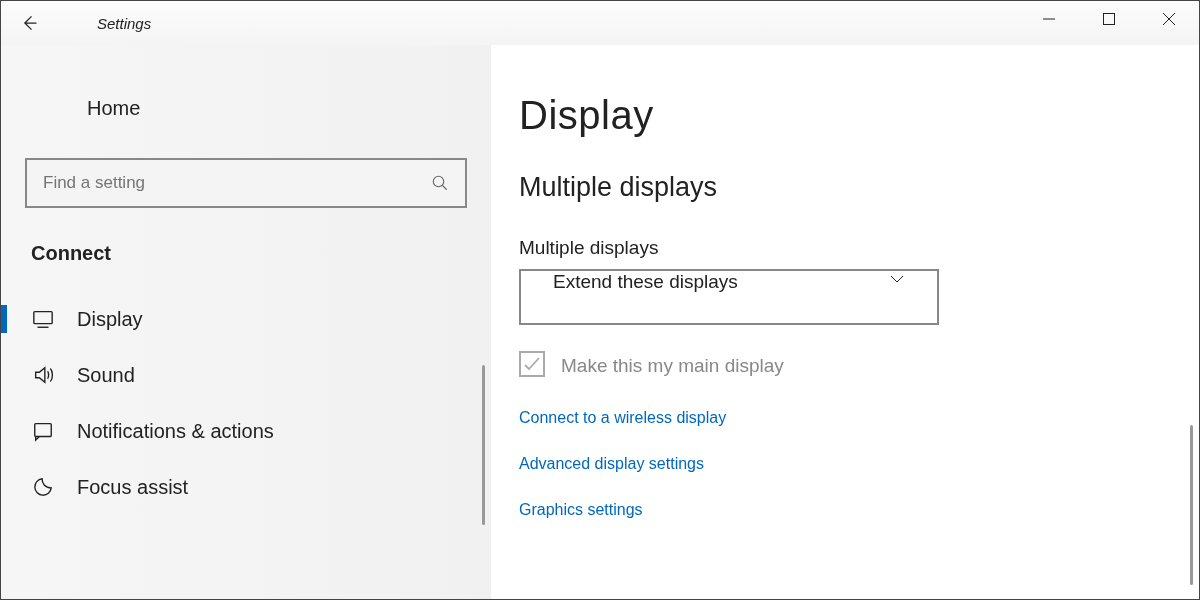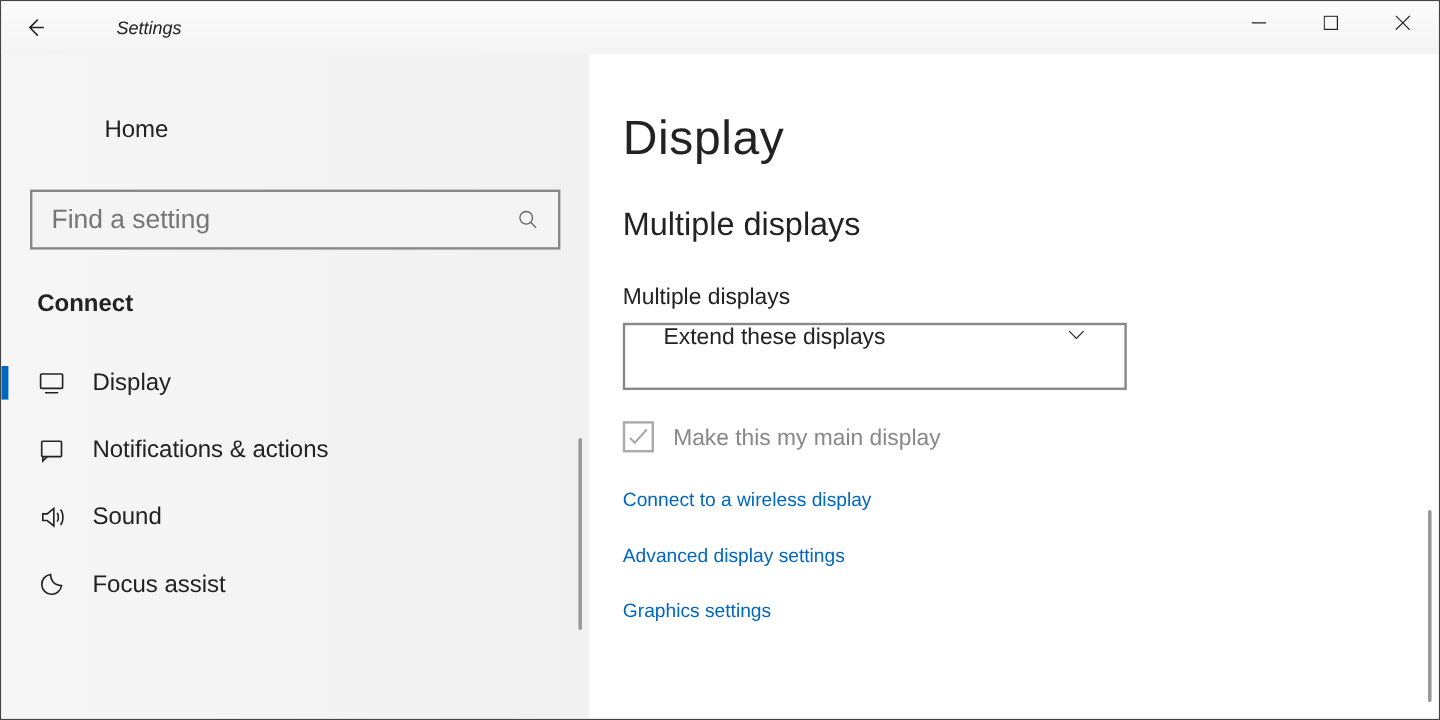--- a/index.html
+++ b/index.html
@@ -10,21 +10,21 @@
 .back-btn svg { width: 20px; height: 20px; }
 .title-text { font-size: 15px; color: #222; margin-left: 46px; font-weight: 400; font-style: italic; }
 .win-controls { position: absolute; right: 0; top: 0; display: flex; }
 .win-btn { width: 60px; height: 36px; display: flex; align-items: center; justify-content: center; }
 .win-btn svg { width: 12px; height: 12px; }
 .body-area { flex: 1; display: flex; overflow: hidden; }
 .sidebar { width: 490px; background: linear-gradient(to right, #f6f6f6, #f1f1f1); padding-top: 40px; position: relative; }
 .home-row { display: flex; align-items: center; padding: 12px 0 12px 30px; gap: 22px; margin-left: 34px; }
 .home-row .label { font-size: 20px; color: #222; }
 .search-box { margin: 26px 24px 0 24px; height: 50px; border: 2px solid #888; display: flex; align-items: center; padding: 0 16px; background: #f4f4f4; }
-.search-box input { flex: 1; border: none; background: transparent; font-size: 22px; color: #666; outline: none; }
+.search-box input { flex: 1; border: none; background: transparent; font-size: 17px; color: #666; outline: none; }
 .search-box .sicon { width: 18px; height: 18px; }
 .section-label { font-size: 20px; font-weight: 600; color: #222; margin: 34px 0 0 30px; }
 .nav-list { margin-top: 26px; position: relative; }
 .nav-item { display: flex; align-items: center; padding: 16px 0 16px 30px; gap: 22px; position: relative; }
 .nav-item .icon { width: 24px; height: 24px; display: flex; align-items: center; justify-content: center; }
 .nav-item .icon svg { width: 22px; height: 22px; }
 .nav-item .label { font-size: 20px; color: #222; }
 .nav-item.selected::before { content: ""; position: absolute; left: 0; top: 14px; bottom: 14px; width: 6px; background: #0067c0; }
 .sidebar-scroll-thumb { position: absolute; right: 6px; top: 320px; width: 3px; height: 160px; background: #999; border-radius: 2px; }
 .content { flex: 1; padding: 48px 0 0 28px; position: relative; background: #fff; }
@@ -100,34 +100,34 @@
             <svg viewBox="0 0 24 24" fill="none" stroke="#222" stroke-width="1.5">
                 <rect x="2" y="4" width="20" height="13" rx="1"></rect>
                 <line x1="6" y1="21" x2="18" y2="21"></line>
               </svg>
           </span>
           <span class="label">Display</span>
         </div>
         <div class="nav-item">
           <span class="icon">
             <svg viewBox="0 0 24 24" fill="none" stroke="#222" stroke-width="1.5">
+                <path d="M4 9v6h4l6 5V4l-6 5H4z"></path>
+                <path d="M17 8c1.5 1.5 1.5 6.5 0 8M20 5c3 3 3 11 0 14"></path>
+              </svg>
+          </span>
+          <span class="label">Sound</span>
+        </div>
+        <div class="nav-item">
+          <span class="icon">
+            <svg viewBox="0 0 24 24" fill="none" stroke="#222" stroke-width="1.5">
                 <rect x="3" y="4" width="18" height="14" rx="1"></rect>
                 <path d="M8 18l-4 4v-4"></path>
               </svg>
           </span>
           <span class="label">Notifications &amp; actions</span>
-        </div>
-        <div class="nav-item">
-          <span class="icon">
-            <svg viewBox="0 0 24 24" fill="none" stroke="#222" stroke-width="1.5">
-                <path d="M4 9v6h4l6 5V4l-6 5H4z"></path>
-                <path d="M17 8c1.5 1.5 1.5 6.5 0 8M20 5c3 3 3 11 0 14"></path>
-              </svg>
-          </span>
-          <span class="label">Sound</span>
         </div>
         <div class="nav-item">
           <span class="icon">
             <svg viewBox="0 0 24 24" fill="none" stroke="#222" stroke-width="1.5">
                 <path d="M21 13A9 9 0 1111 3c0 5 3 10 10 10z"></path>
               </svg>
           </span>
           <span class="label">Focus assist</span>
         </div>
       </div>

